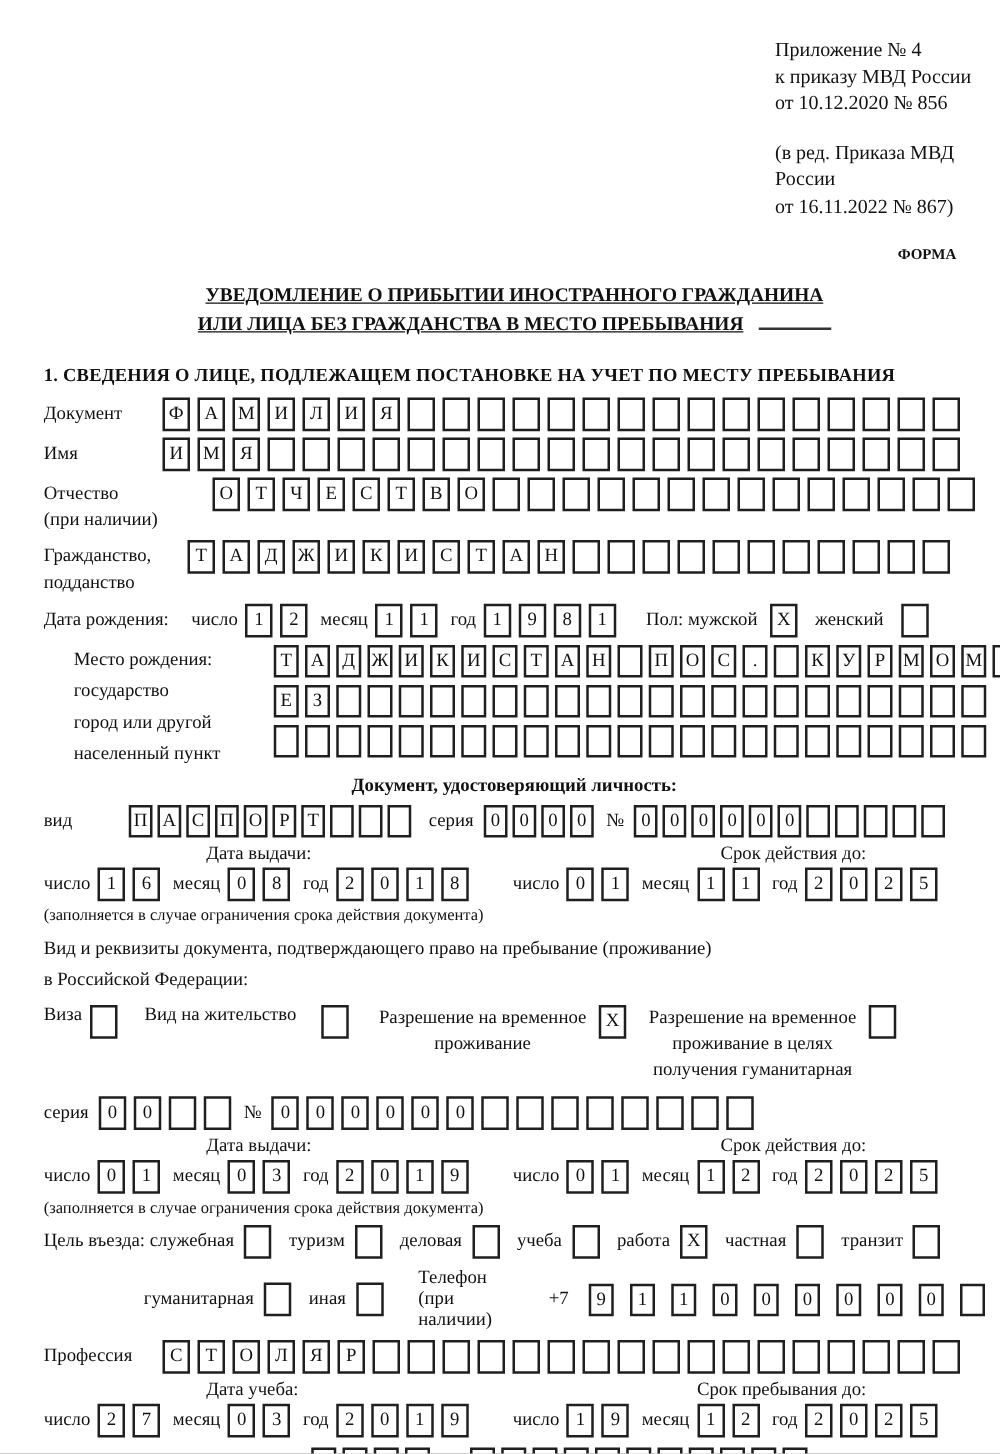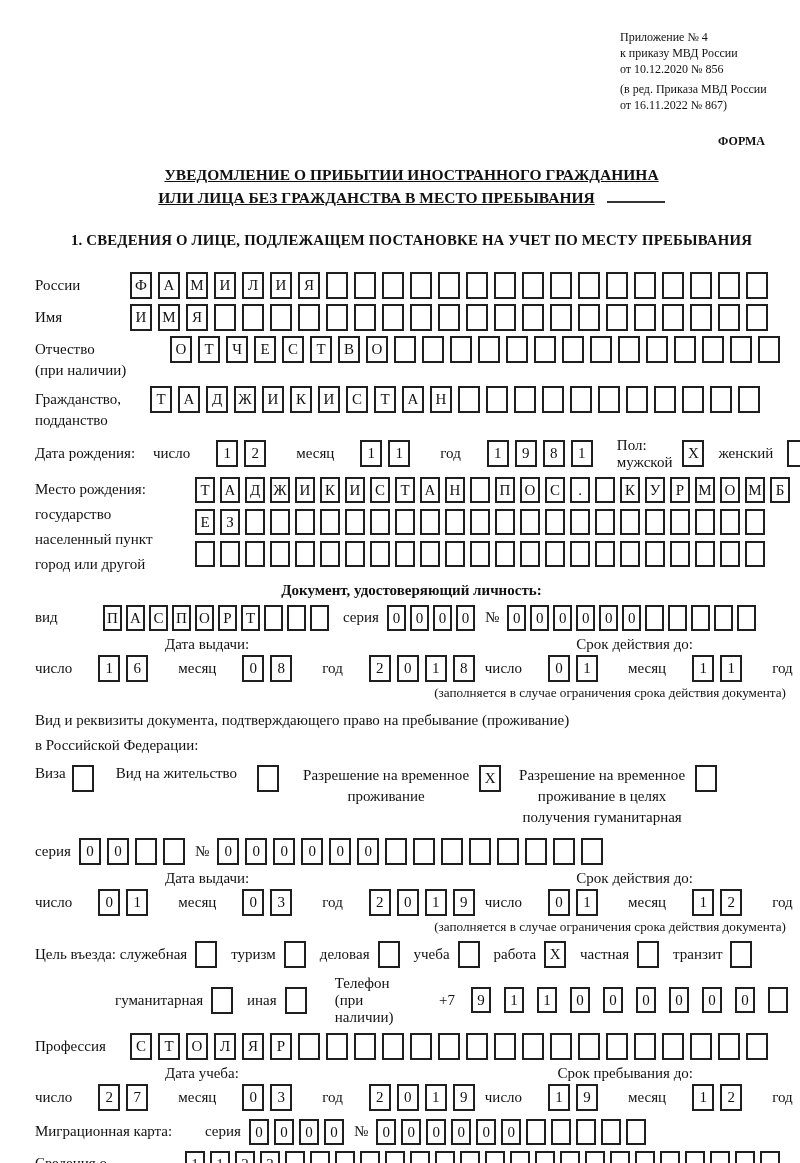--- a/index.html
+++ b/index.html
@@ -1,51 +1,51 @@
 <!DOCTYPE html>
 <html><head>
 <meta charset="utf-8">
 <style>
   * { box-sizing: border-box; margin: 0; padding: 0; }
   html,body { background:#888; }
   body { width:800px; margin:0 auto; font-family:"Liberation Serif","DejaVu Serif",serif; color:#111; font-size:15px; }
   .page { width:800px; height:1163px; background:#fff; padding:30px 12px 0 35px; overflow:hidden; }
 
-  .annex { margin-left:585px; font-size:12px; line-height:1.32; }
-  .annex .note { margin-top:5px; }
+  .annex { margin-left:585px; font-size:16px; line-height:1.32; }
+  .annex .note { margin-top:19px; }
   .forma { text-align:right; padding-right:23px; font-weight:bold; margin-top:20px; font-size:12px; }
   .title { text-align:center; font-weight:bold; margin-top:14px; font-size:15.5px; line-height:1.5;text-decoration:underline; }
   .blank { display:inline-block; width:58px; height:14px; border-bottom:2px solid #333; margin-left:12px; }
-  .section-h { text-align:center; font-weight:bold; margin-top:22px; margin-bottom:23px; font-size:14.8px; letter-spacing:.2px; }
+  .section-h { text-align:left; font-weight:bold; margin-top:22px; margin-bottom:8px; font-size:14.8px; letter-spacing:.2px; }
 
   .frow { display:flex; align-items:center; margin-bottom:5px; }
   .frow.top { align-items:flex-start; }
   .lbl { flex:0 0 auto; }
-  .w95 { width:95px; } .w135 { width:135px; } .w115 { width:115px; } .w150 { width:150px; } .w160{ width:160px; }
+  .w95 { width:95px; } .w135 { width:135px; } .w115 { width:115px; } .w150 { width:150px; } .w160{ width:160px;margin-left:24px; }
   .mll10 { margin-left:10px; } .mll14 { margin-left:14px; } .mrr8 { margin-right:8px; }
   .stack { line-height:21px; padding-top:3px; }
 
   .cells { display:flex; gap:6px; flex:0 0 auto; }
   .cell { width:22px; height:27px; border:2px solid #1f1f1f; background:#fff; text-align:center;
           line-height:23px; font-size:15px; flex:0 0 auto; display:inline-block; }
   .cells.md { gap:5px; } .cells.md .cell { width:20px; height:26px; line-height:22px; }
   .cells.sm { gap:4px; } .cells.sm .cell { width:19px; height:26px; line-height:22px; }
   .cb { vertical-align:middle; }
 
   .colrows { display:flex; flex-direction:column; gap:6px; }
 
   .dates-head { display:flex; margin-top:4px; margin-bottom:2px; }
   .dates-head .h1 { margin-left:130px; }
   .dates-head .h2 { margin-left:auto; margin-right:95px; }
   .dates-row { display:flex; align-items:center; margin-bottom:3px; }
-  .dgroup { display:flex; align-items:center;gap:20px; }
+  .dgroup { display:flex; align-items:center; }
   .dgroup .t { margin-right:6px; }
   .dgroup .cells { margin-right:10px; }
   .dates-row .right { margin-left:auto; margin-right:28px; }
-  .note-r { text-align:right; font-size:13.2px; margin-bottom:6px; padding-right:2px; }
+  .note-r { font-size:13.2px; margin-bottom:6px; padding-right:2px; }
 
   .permit-row { display:flex; align-items:flex-start; margin-top:8px; margin-bottom:10px; }
   .pitem { display:flex; align-items:flex-start; }
   .pitem .cell { margin-left:10px; }
   .plines { text-align:center; line-height:21px; }
 
   .purpose-row { display:flex; align-items:center; margin-bottom:7px; }
   .purpose-row .cell { margin-left:8px; }
   .purpose-row .plbl { margin-left:14px; }
 </style>
@@ -67,21 +67,21 @@
   <div class="title">
     <div>УВЕДОМЛЕНИЕ О ПРИБЫТИИ ИНОСТРАННОГО ГРАЖДАНИНА</div>
     <div>
       <span>ИЛИ ЛИЦА БЕЗ ГРАЖДАНСТВА В МЕСТО ПРЕБЫВАНИЯ</span><span class="blank"></span>
     </div>
   </div>
 
   <div class="section-h">1. СВЕДЕНИЯ О ЛИЦЕ, ПОДЛЕЖАЩЕМ ПОСТАНОВКЕ НА УЧЕТ ПО МЕСТУ ПРЕБЫВАНИЯ</div>
 
   <div class="frow">
-    <div class="lbl w95">России</div>
+    <div class="lbl w95">Документ</div>
     <div class="cells">
         <span class="cell">Ф</span>
         <span class="cell">А</span>
         <span class="cell">М</span>
         <span class="cell">И</span>
         <span class="cell">Л</span>
         <span class="cell">И</span>
         <span class="cell">Я</span>
         <span class="cell"></span>
         <span class="cell"></span>
@@ -217,22 +217,22 @@
     <span class="mll14">Пол: мужской</span>
     <span class="cell cb mll10">X</span>
     <span class="mll14">женский</span>
     <span class="cell cb mll14"></span>
   </div>
 
   <div class="frow top" style="margin-top:6px;">
     <div class="lbl w160" style="line-height:25px;">
       <div>Место рождения:</div>
       <div>государство</div>
+      <div>город или другой</div>
       <div>населенный пункт</div>
-      <div>город или другой</div>
     </div>
     <div class="colrows">
       <div class="cells md">
           <span class="cell">Т</span>
           <span class="cell">А</span>
           <span class="cell">Д</span>
           <span class="cell">Ж</span>
           <span class="cell">И</span>
           <span class="cell">К</span>
           <span class="cell">И</span>

